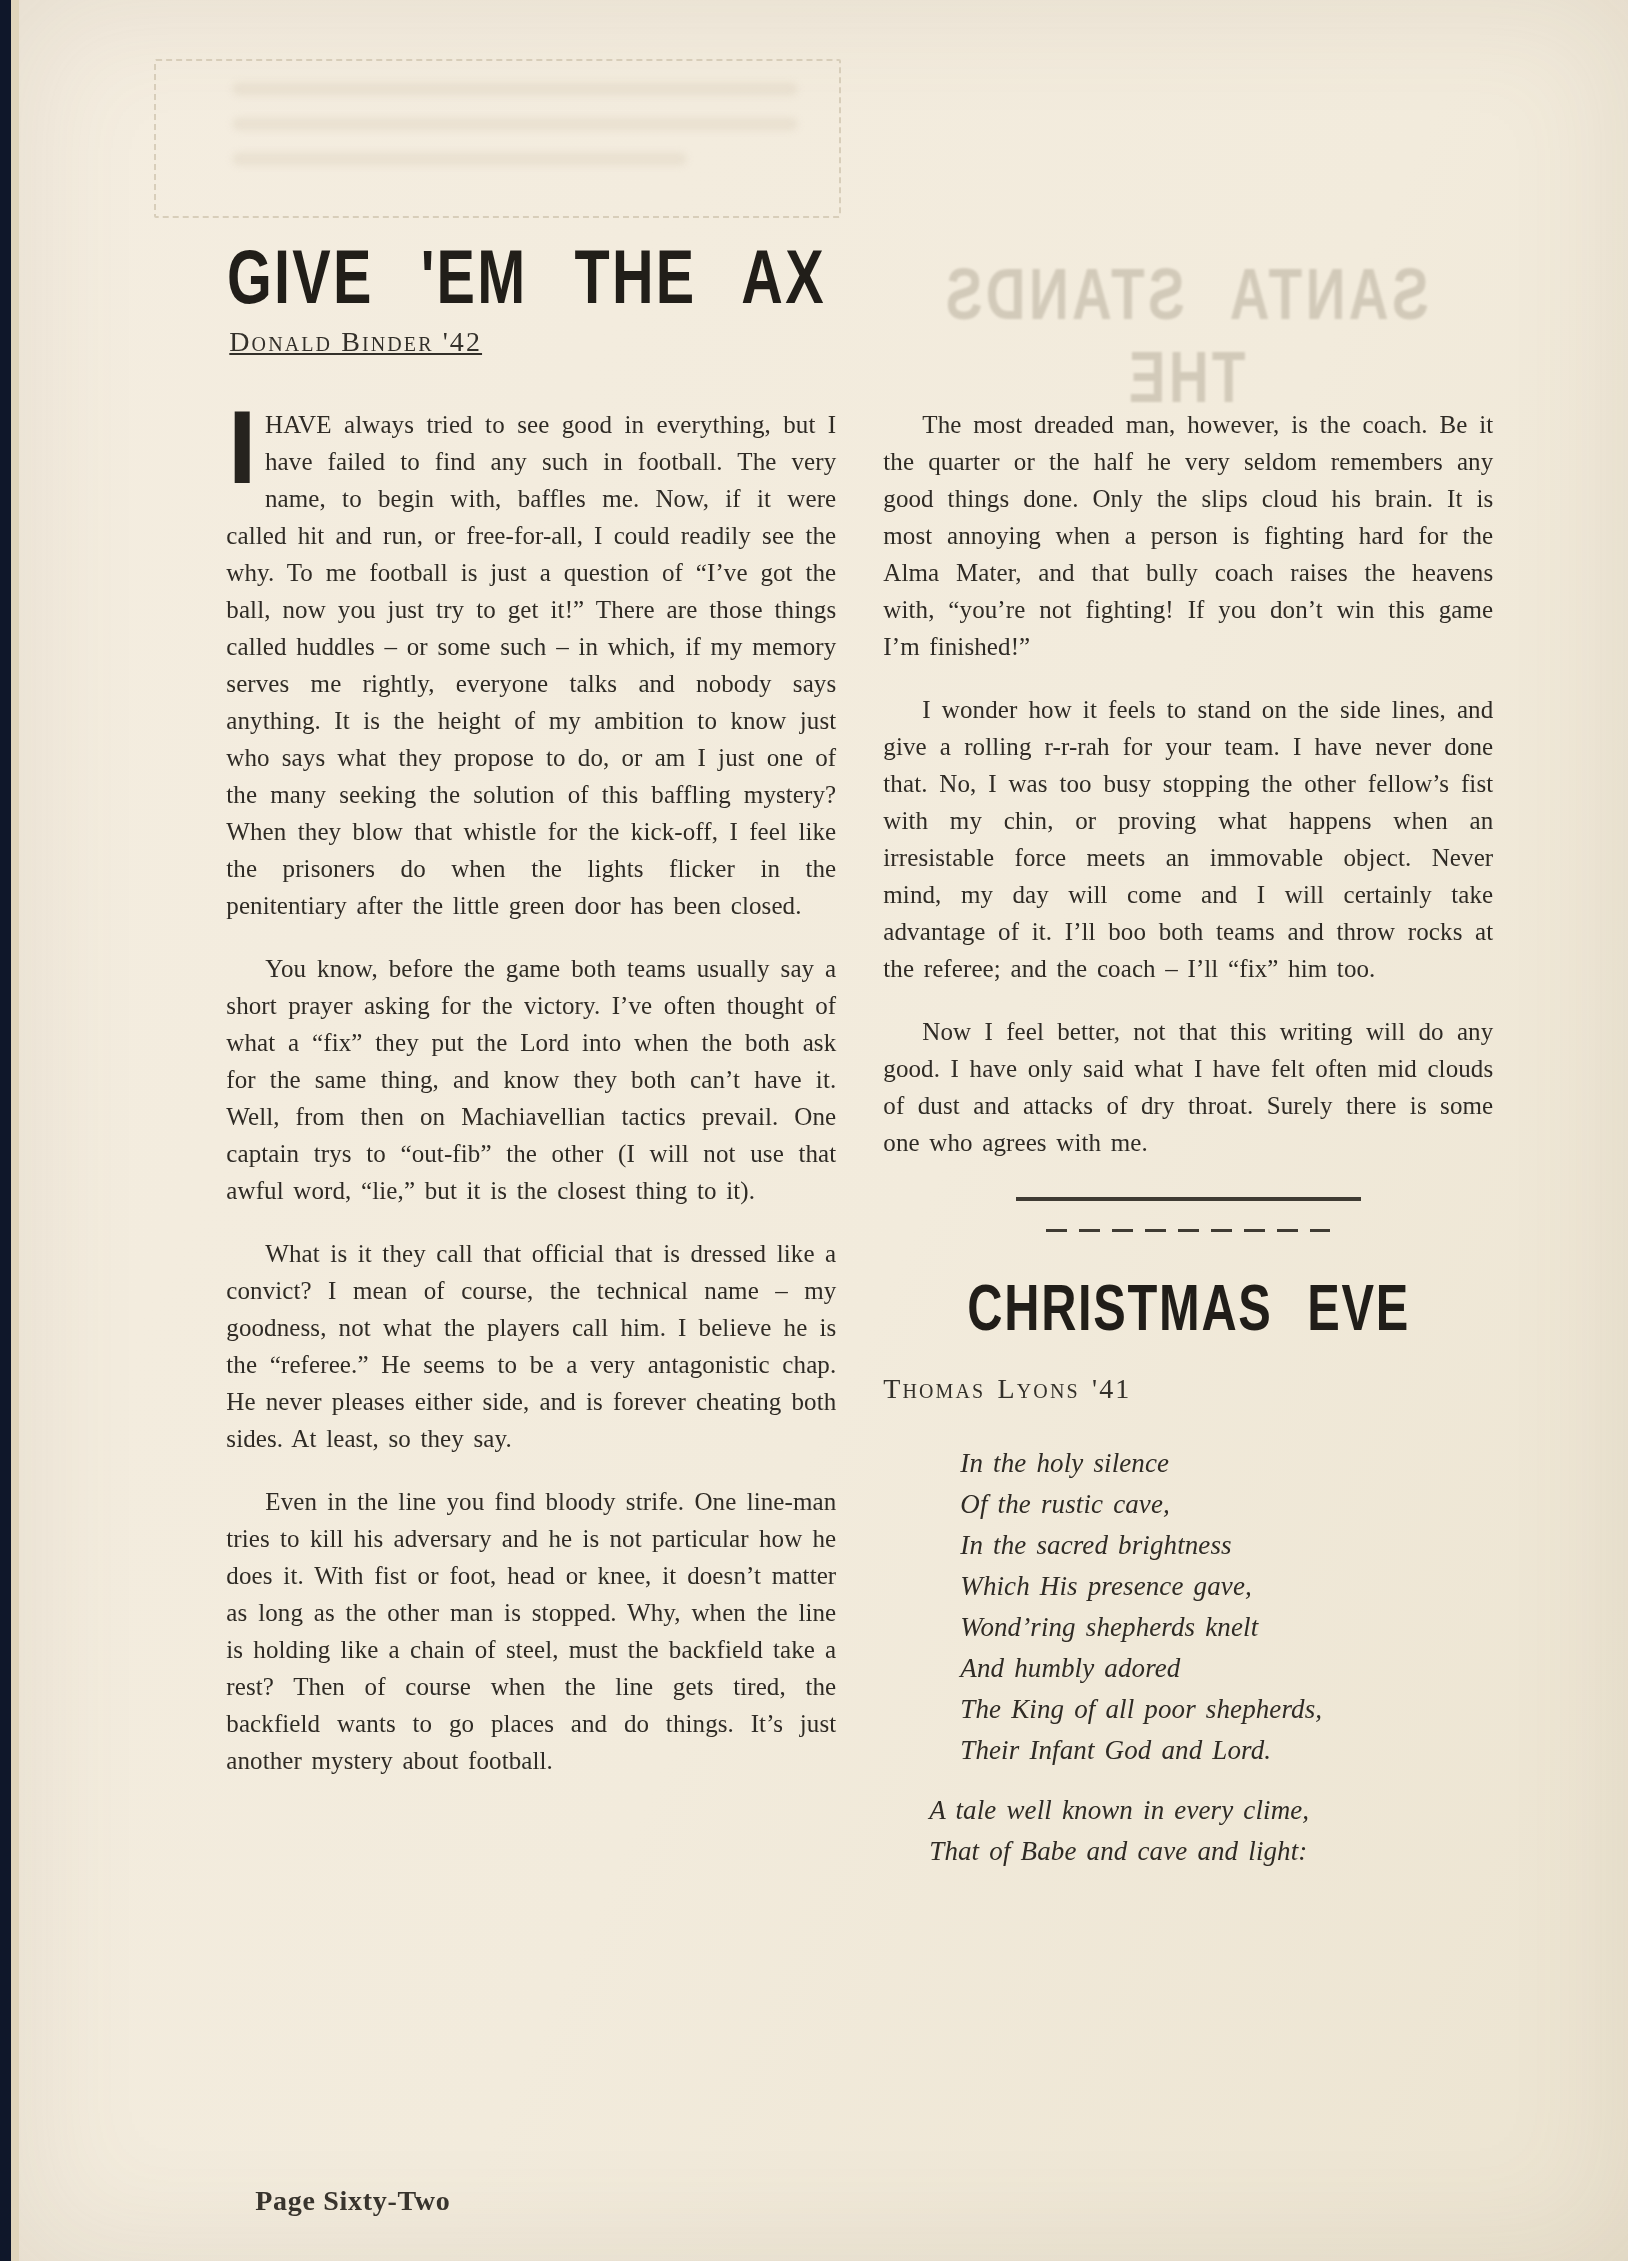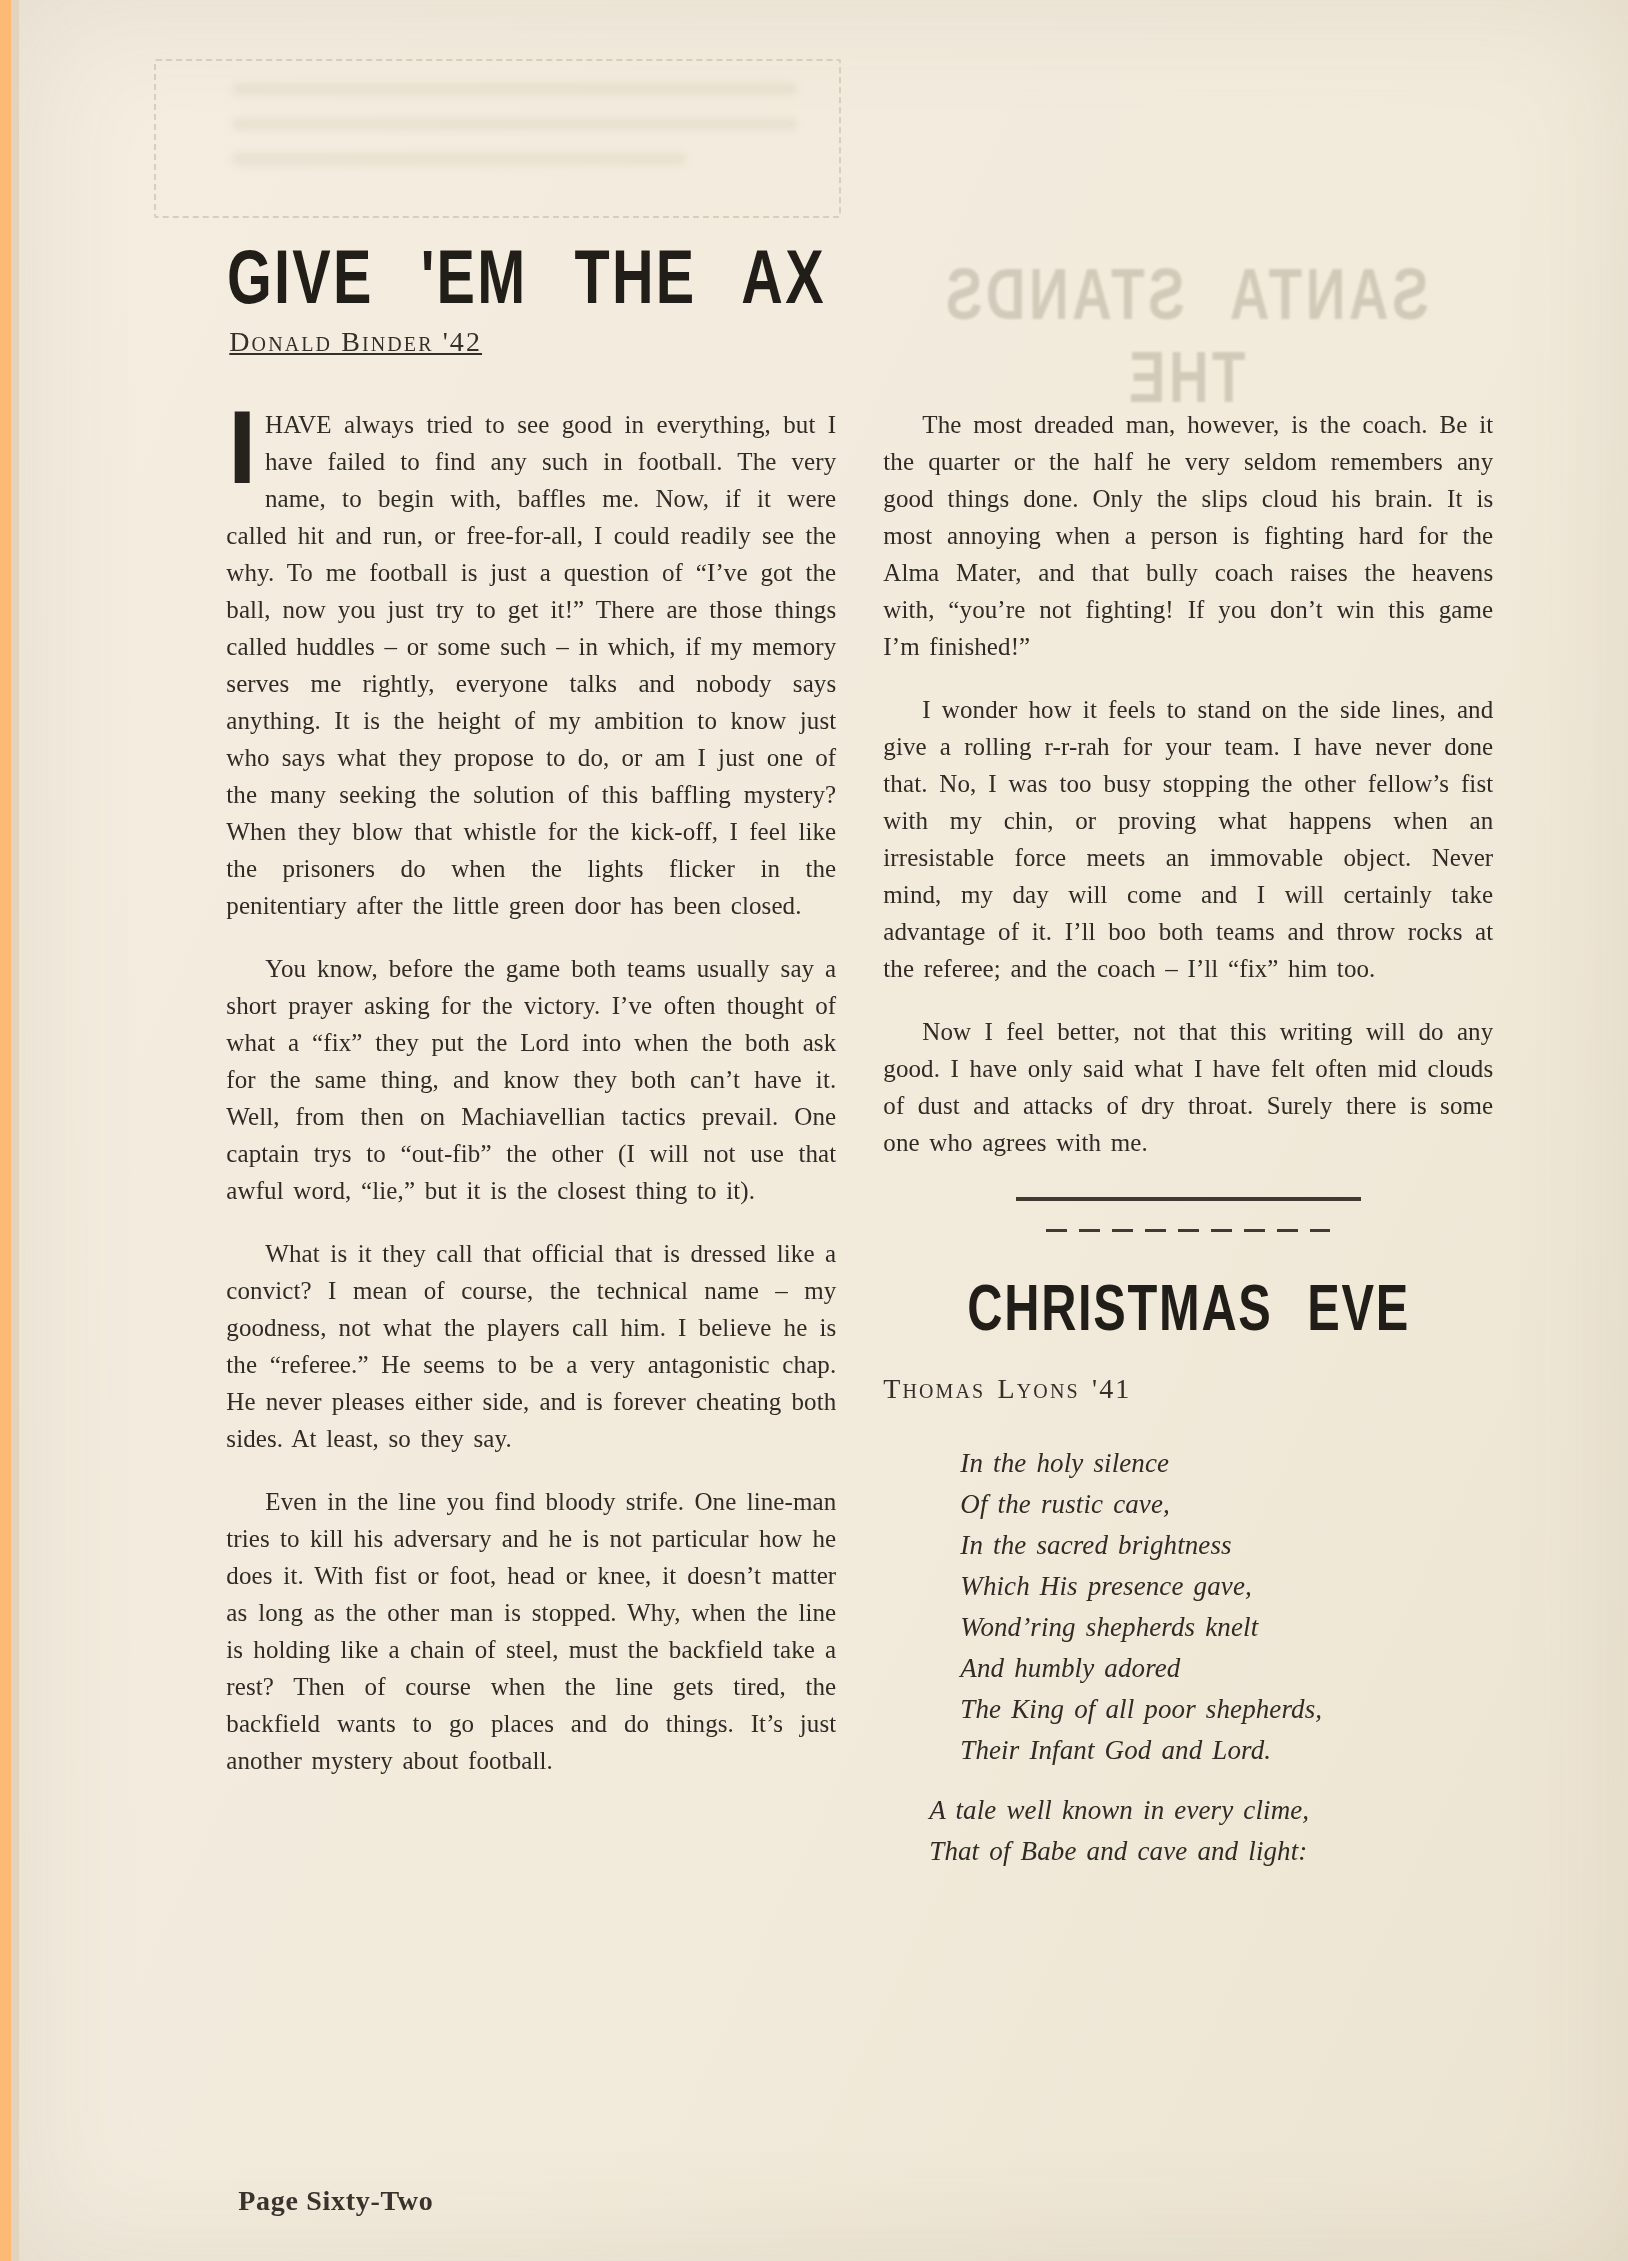--- a/index.html
+++ b/index.html
@@ -1,16 +1,16 @@
 <!DOCTYPE html>
 <html style="font-size:11px"><head>
 <meta charset="utf-8">
 <style>
   html,body{margin:0;padding:0;background:#0d0c0b;}
-  .stage{position:relative;width:1629px;height:2261px;background:#fdba74;overflow:hidden;
+  .stage{position:relative;width:1629px;height:2261px;background:#0f172a;overflow:hidden;
          font-family:"Liberation Serif", serif;}
   .paper-edge{position:absolute;left:11px;top:0;width:9.7px;height:2261px;background:#e0d5bc;}
   .paper{position:absolute;left:19.3px;top:0;width:1610px;height:2261px;
          background:linear-gradient(115deg,#f4ede0 0%,#f2ebdc 55%,#ece4d1 100%);
          box-shadow:inset 0 0 124px rgba(120,100,70,.12);}
   
   .ghost-box{position:absolute;left:135px;top:59px;width:683px;height:155px;
              border:2.1px dashed #cfc4ae;border-radius:2.1px;opacity:.75;}
   .ghost-box .bar{height:14px;margin:21px 41px 0 76px;background:#ddd2bf;opacity:.55;
                   filter:blur(3.5px);border-radius:7px;}
@@ -46,21 +46,21 @@
   
   .a2-title{margin-top:48px;text-align:center;color:#211e19;}
   .a2-title span{display:inline-block;font-family:"Liberation Sans",sans-serif;font-weight:700;
                font-size:61px;letter-spacing:2.1px;word-spacing:.4em;line-height:1;
                transform:scale(0.8,1.06);transform-origin:center bottom;}
   .a2-byline{margin-top:29px;text-align:left;}
   .poem{margin-top:36px;font-style:italic;font-size:27px;line-height:41px;color:#2f2b25;
         text-align:left;word-spacing:.12em;}
   .stanza1{margin-left:77px;}
   .stanza2{margin-left:46px;margin-top:19.3px;}
-  .footer{position:absolute;left:219px;top:2185px;font-size:28px;font-weight:700;
+  .footer{position:absolute;left:236px;top:2185px;font-size:28px;font-weight:700;
           letter-spacing:0.7px;color:#38342d;}
 </style>
 </head>
 <body>
 
 <div class="stage">
   <div class="paper-edge"></div>
   <div class="paper">
 
     <div class="ghost-box">

